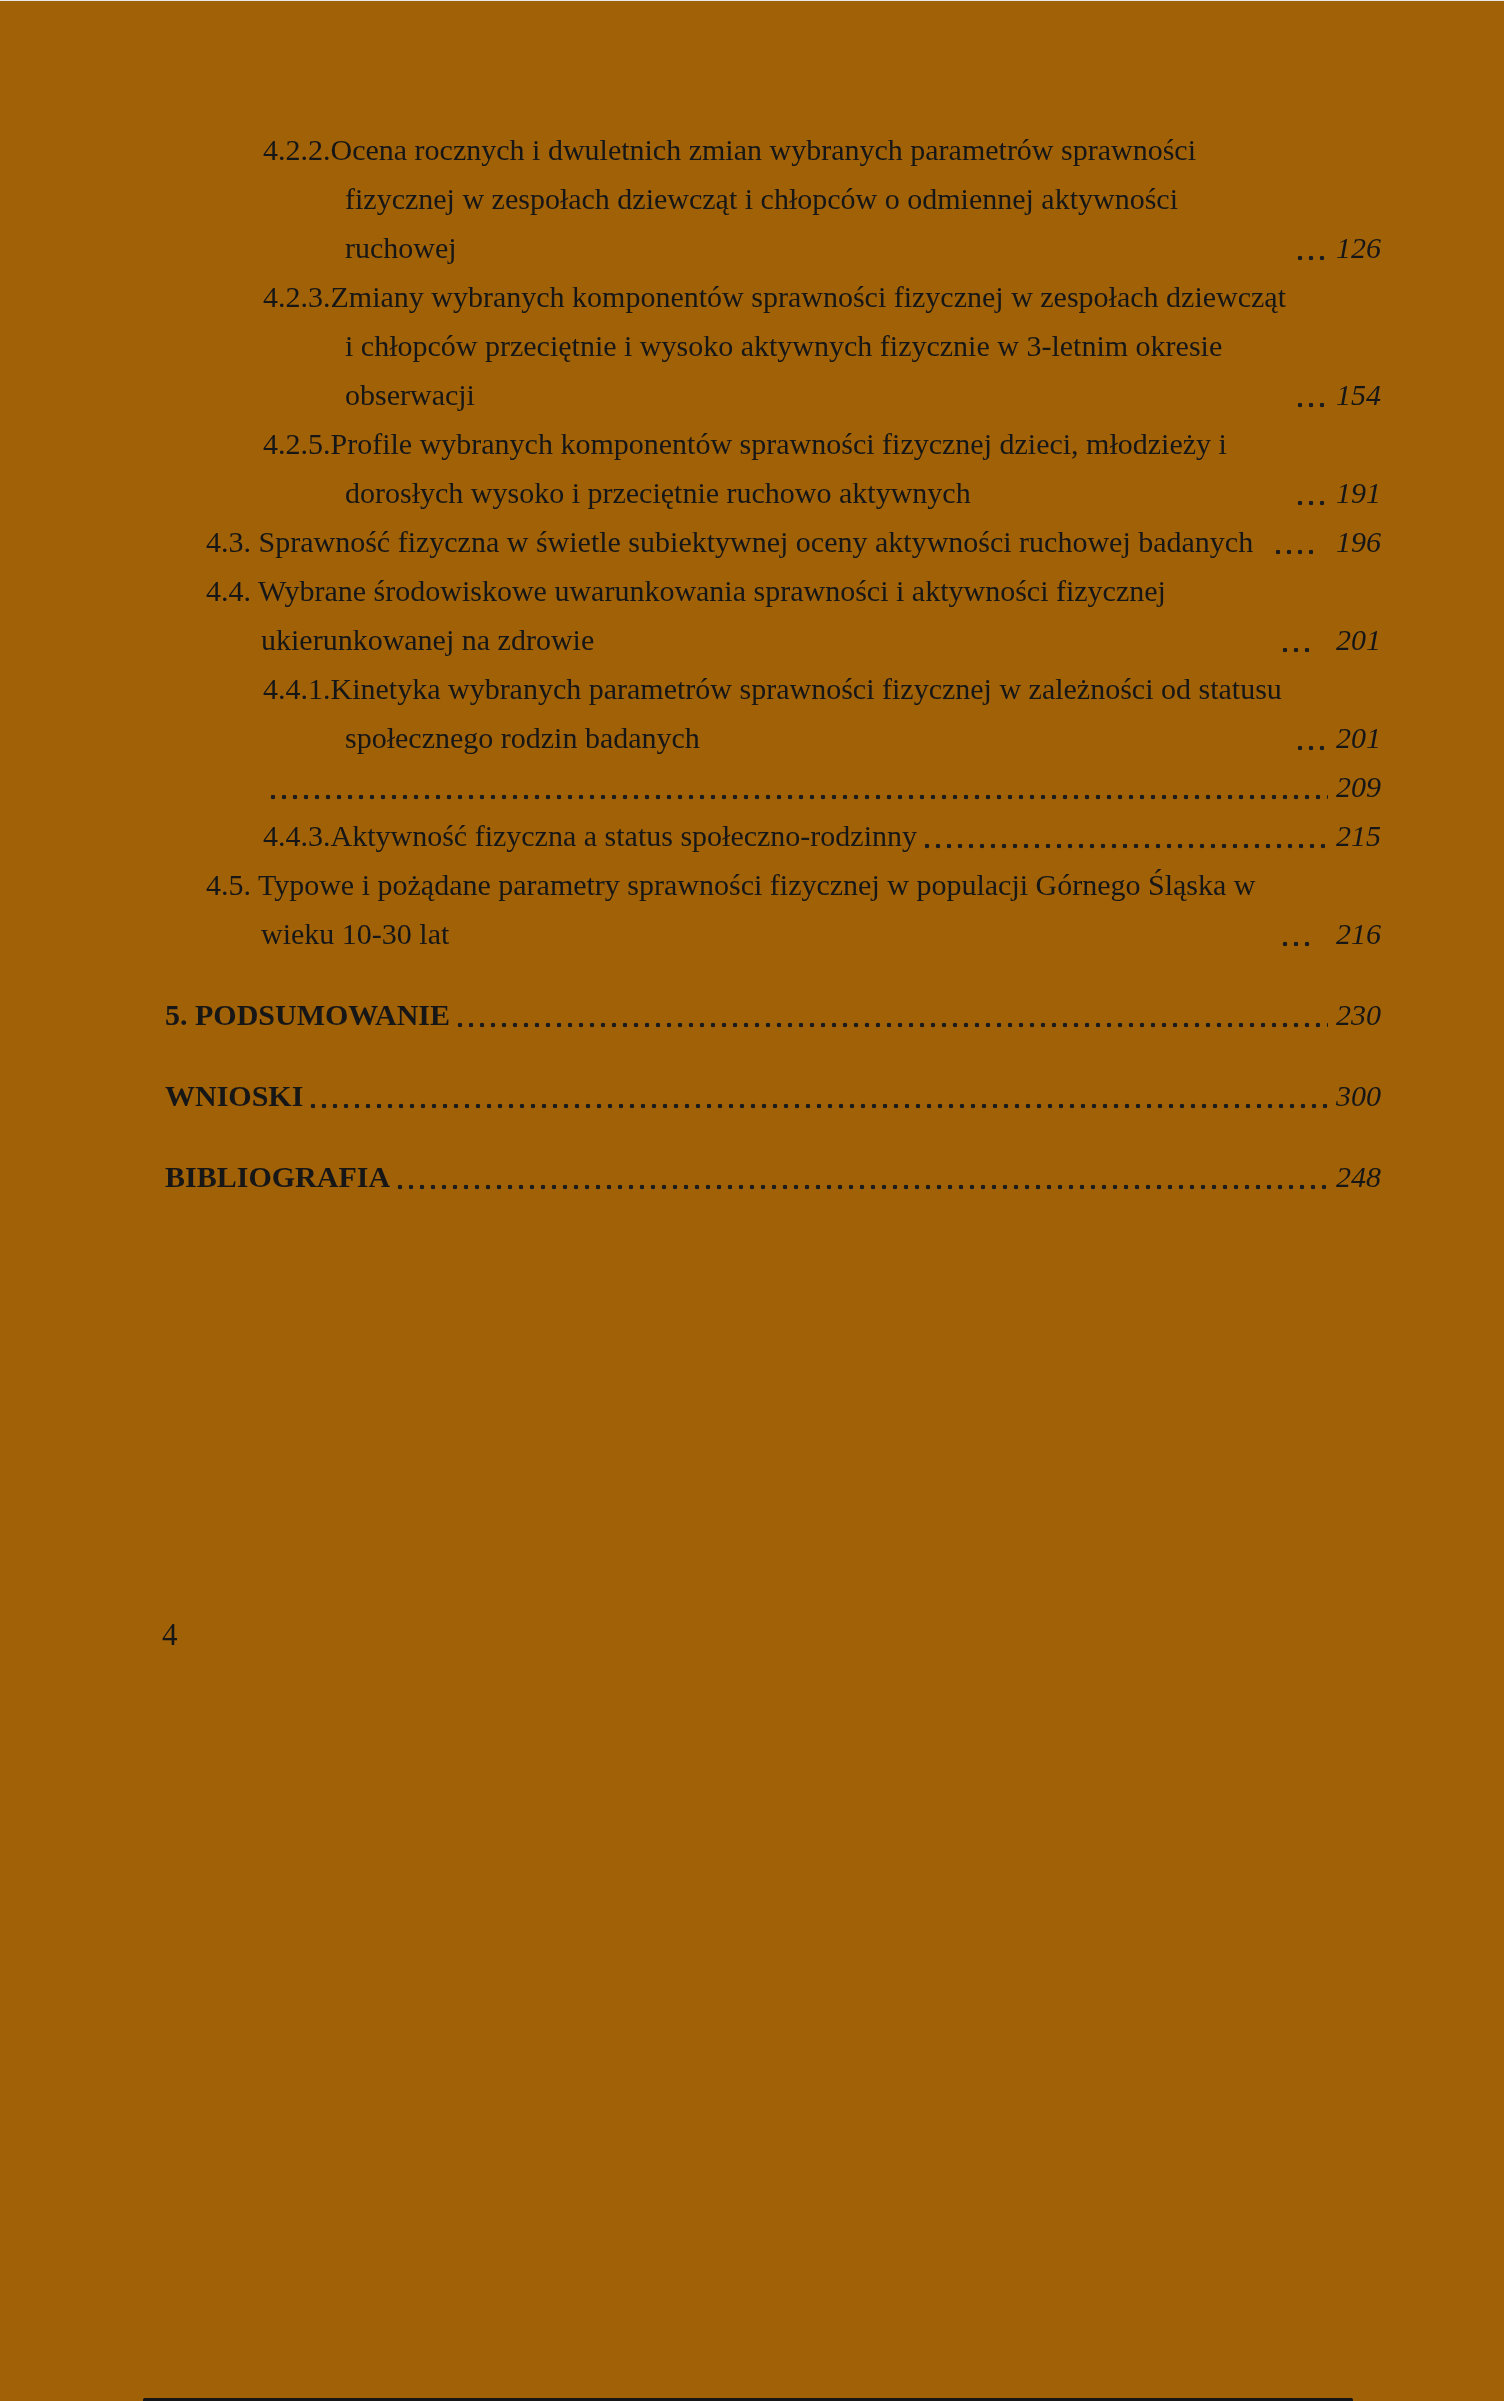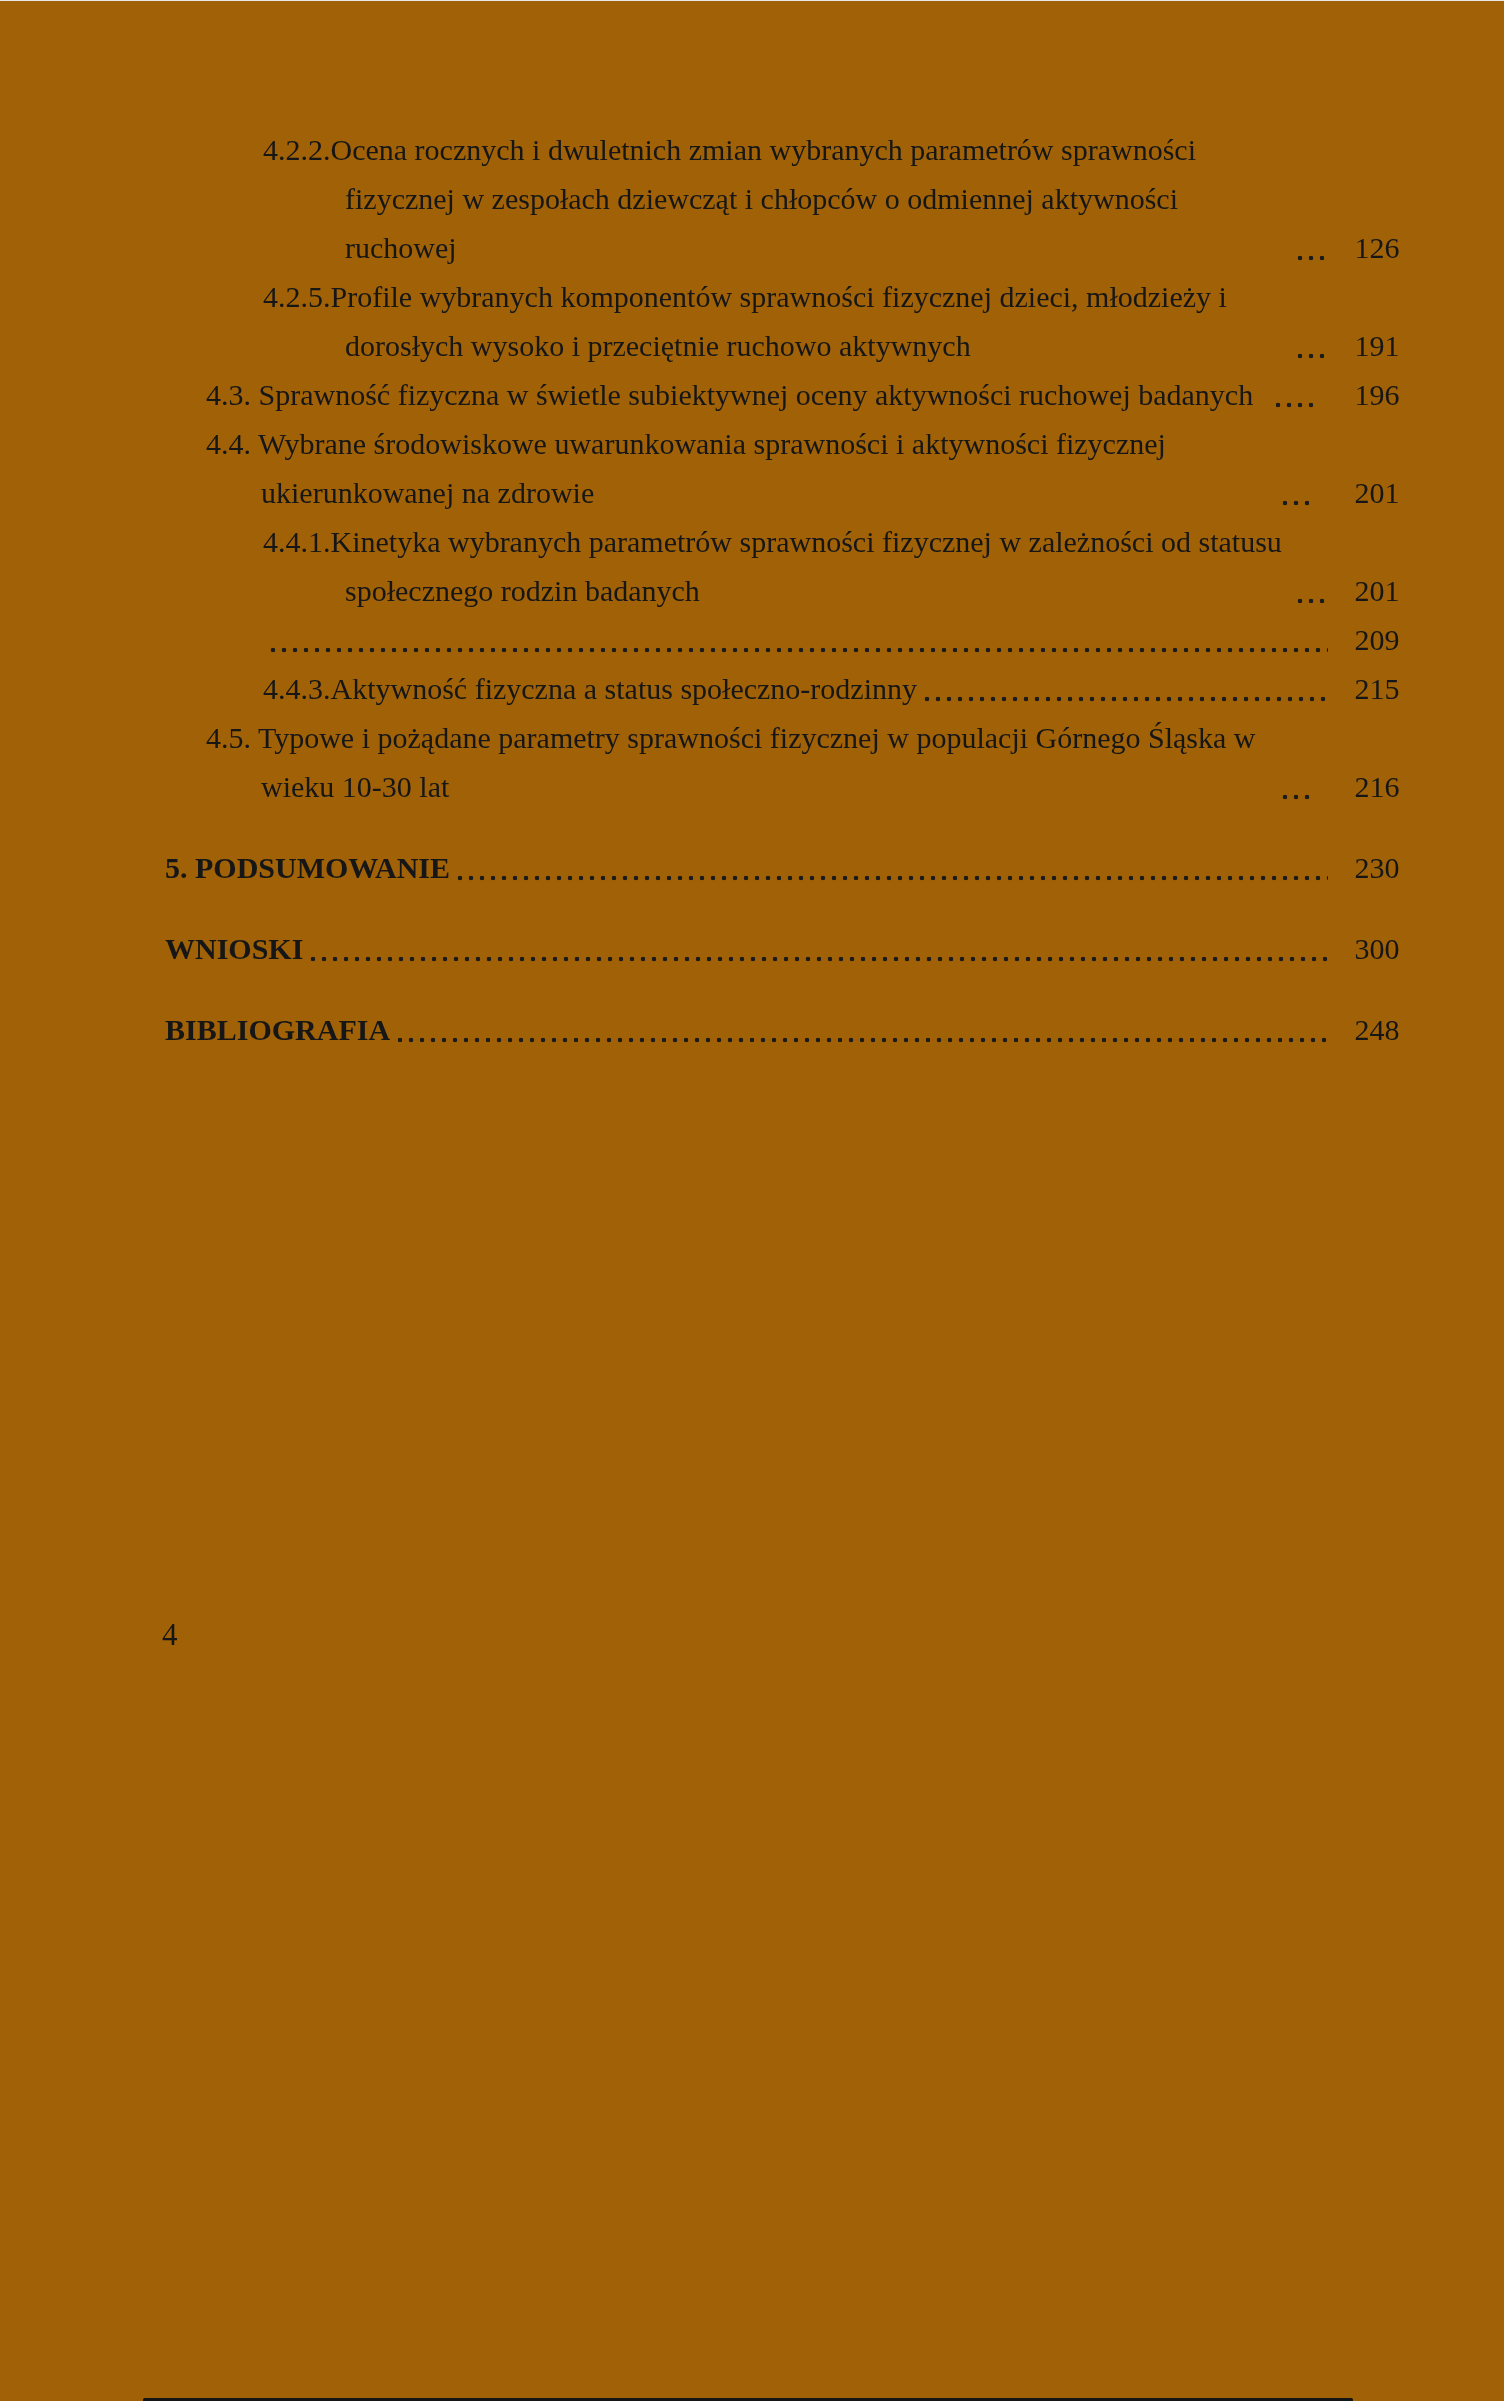--- a/index.html
+++ b/index.html
@@ -42,22 +42,23 @@
     min-width: 31px;
     height: 6px;
     margin: 0 8.5px 11px 6.8px;
     background-image: radial-gradient(circle at 3px 3px, #1b1b1b 2px, transparent 2.6px);
     background-size: 11px 6px;
     background-repeat: repeat-x;
     background-position: left bottom;
   }
   .entry-page {
     flex: 0 0 82px;
-    text-align: center;
+    text-align: left;
     font-weight: 400;
+    font-style: italic;
   }
   .level-1 .entry-page { font-weight: 400; }
   .footer-num {
     position: absolute;
     left: 162px;
     top: 1617px;
     font-size: 31px;
     line-height: 34px;
   }
   .scan-edge {
@@ -72,20 +73,25 @@
 </style>
 </head>
 <body>
 
 <div class="page">
   <div class="toc">
       <div class="entry level-3">
     <span class="entry-text">4.2.2.Ocena rocznych i dwuletnich zmian wybranych parametrów sprawności fizycznej w zespołach dziewcząt i chłopców o odmiennej aktywności ruchowej</span>
     <span class="leader"></span>
     <span class="entry-page">126</span>
+  </div>
+      <div class="entry level-3">
+    <span class="entry-text">4.2.3.Zmiany wybranych komponentów sprawności fizycznej w zespołach dziewcząt i chłopców przeciętnie i wysoko aktywnych fizycznie w 3-letnim okresie obserwacji</span>
+    <span class="leader"></span>
+    <span class="entry-page">154</span>
   </div>
       <div class="entry level-3">
     <span class="entry-text">4.2.5.Profile wybranych komponentów sprawności fizycznej dzieci, młodzieży i dorosłych wysoko i przeciętnie ruchowo aktywnych</span>
     <span class="leader"></span>
     <span class="entry-page">191</span>
   </div>
       <div class="entry level-2">
     <span class="entry-text">4.3. Sprawność fizyczna w świetle subiektywnej oceny aktywności ruchowej badanych</span>
     <span class="leader"></span>
     <span class="entry-page">196</span>

